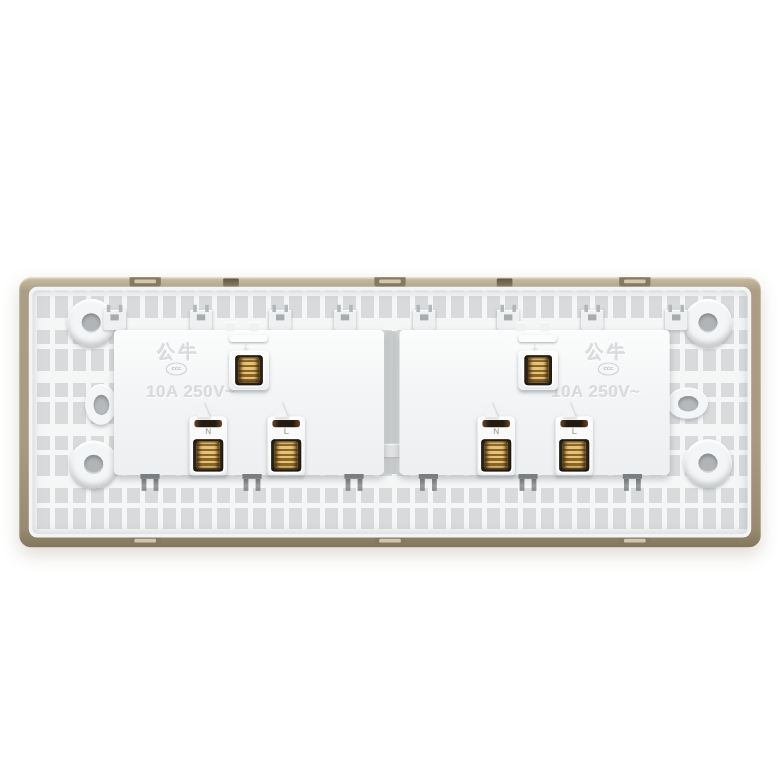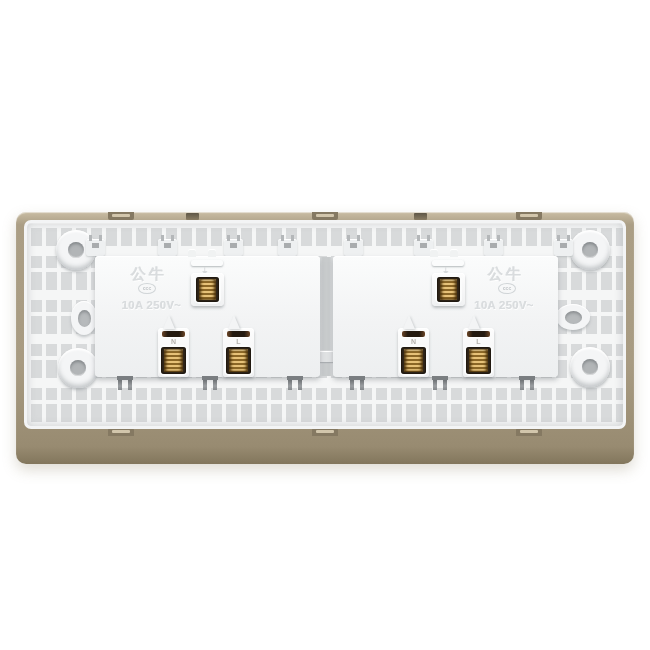--- a/index.html
+++ b/index.html
@@ -1,20 +1,20 @@
 <!DOCTYPE html>
 <html><head>
 <meta charset="utf-8">
 <style>
   html,body{margin:0;padding:0;width:650px;height:650px;background:#ffffff;overflow:hidden;
             font-family:"Liberation Sans", sans-serif;}
   .stage{position:relative;width:650px;height:650px;background:#ffffff;}
 
   
-  .socket{position:absolute;left:16px;top:212px;width:618px;height:252px;border-radius:10px;
+  .socket{position:absolute;left:16px;top:231px;width:618px;height:225px;border-radius:10px;
           background:linear-gradient(180deg,#c9bda3 0%,#ab9e85 5%,#a89b82 60%,#988b71 93%,#82765c 100%);
           box-shadow:0 6px 14px rgba(150,140,112,.30), inset 0 1px 1px rgba(255,255,255,.55);}
 
   
   .panel{position:absolute;left:8px;top:8px;width:602px;height:209px;border-radius:7px;
          border:3px solid #f3f4f5;box-sizing:border-box;
          background-color:#d8dadb;
          background-image:
            repeating-linear-gradient(0deg, transparent 0 38px, #f5f6f6 38px 44px),
            repeating-linear-gradient(0deg, #f5f6f6 0 4px, transparent 4px 22px),
@@ -67,21 +67,21 @@
   .mtab{position:absolute;top:-7px;width:8px;height:8px;background:#f0f2f2;border-radius:2px 2px 0 0;
        box-shadow:inset 0 1px 0 #fff;}
 
   .emboss{color:#d9dcde;text-shadow:0.5px 1px 0 rgba(255,255,255,.9), -0.5px -0.5px 0 rgba(172,177,181,.35);}
   .brand{position:absolute;top:9px;font-size:15px;font-weight:bold;letter-spacing:3px;}
   .m-left .brand{left:36px}.m-right .brand{right:34px}
   .ccc{position:absolute;top:27px;width:18px;height:11px;border:1.5px solid rgba(188,193,196,.65);
        border-radius:50%;box-sizing:border-box;text-align:center;font-size:5px;line-height:8px;
        color:rgba(178,183,186,.8);font-weight:bold;}
   .m-left .ccc{left:43px}.m-right .ccc{right:42px}
-  .rating{position:absolute;top:43px;font-size:11px;font-weight:bold;letter-spacing:.5px;}
+  .rating{position:absolute;top:43px;font-size:14px;font-weight:bold;letter-spacing:.5px;}
   .m-left .rating{left:27px}.m-right .rating{right:24px}
 
   
   .earth-slot{position:absolute;left:96px;top:4px;width:32px;height:6px;border-radius:2px;background:#fbfcfc;
        box-shadow:0 1px 2px rgba(150,156,160,.7);}
   .earth-sym{position:absolute;left:107px;top:11px;font-size:8px;color:rgba(178,183,186,.8);}
   .tblock{position:absolute;background:linear-gradient(180deg,#fdfdfd,#f0f1f2);border-radius:4px;
        box-shadow:0 2px 3px rgba(138,144,148,.55), inset 0 1px 0 #ffffff;}
   .earth-term{left:96px;top:17px;width:33px;height:33px;}
   .screwbox{position:absolute;background:#33281a;border-radius:3px;

